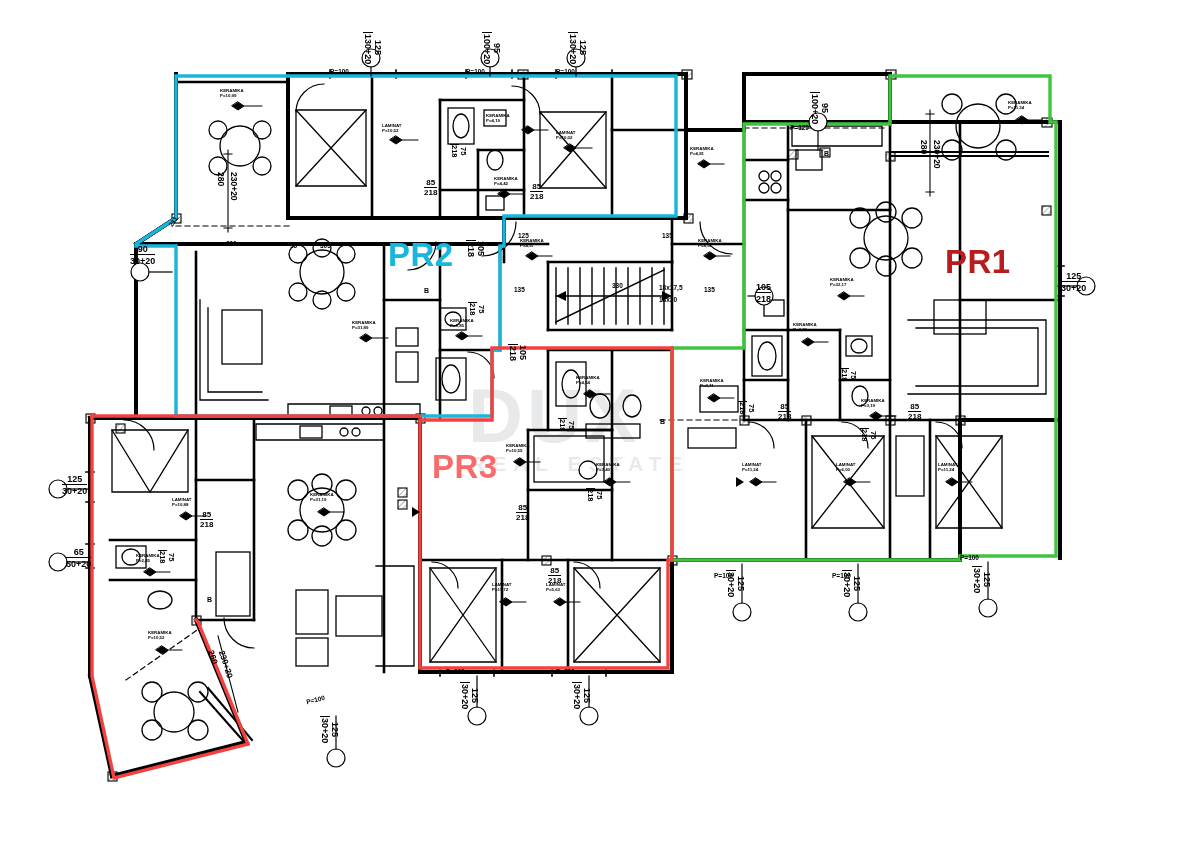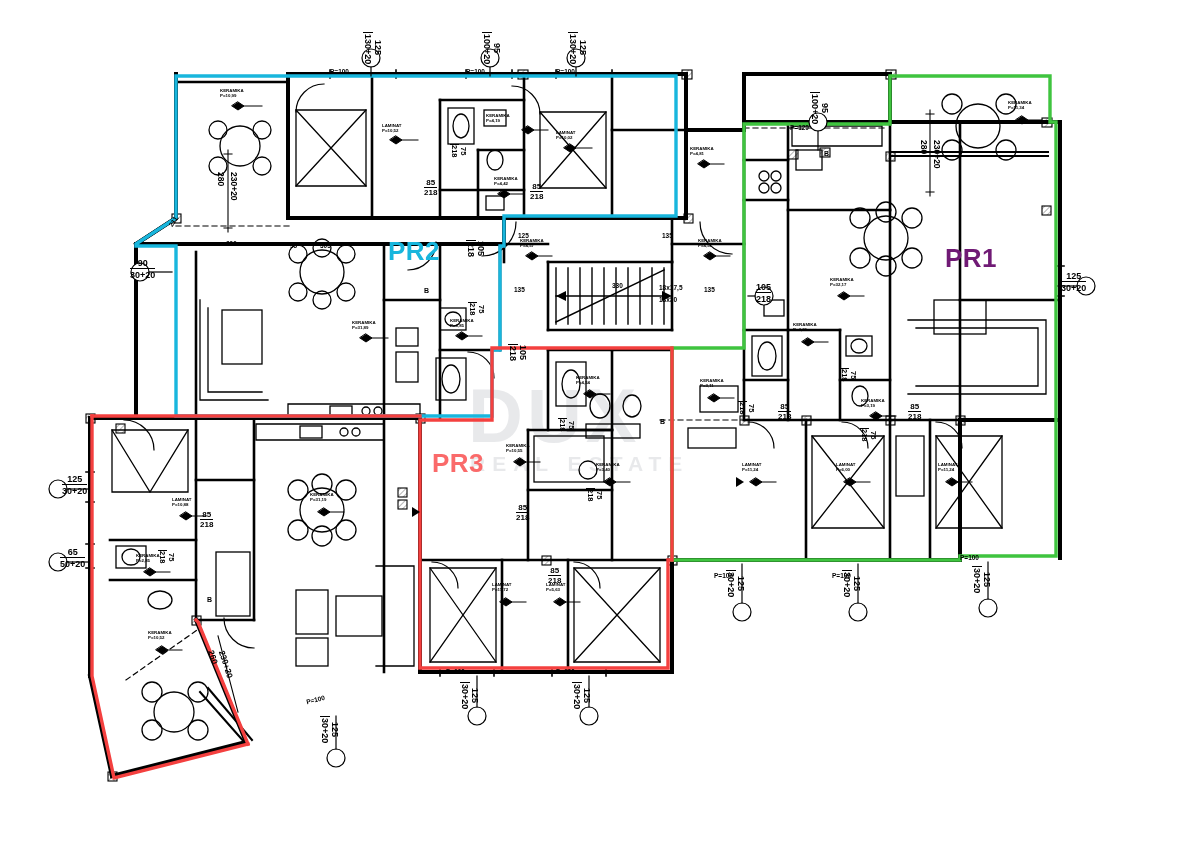--- a/index.html
+++ b/index.html
@@ -14,26 +14,26 @@
     height: 848px;
     background: #ffffff;
     overflow: hidden;
   }
   #plan-svg { position: absolute; left: 0; top: 0; }
 
   .zone-label {
     position: absolute;
     font-family: "Liberation Sans", sans-serif;
     font-weight: bold;
-    font-size: 26px;
+    font-size: 33px;
     letter-spacing: 0.5px;
     white-space: nowrap;
     user-select: none;
   }
-  .zone-pr1 { color: #701a75; }
+  .zone-pr1 { color: #b91c1c; }
   .zone-pr2 { color: #18b6dd; }
   .zone-pr3 { color: #fa6a6a; }
 
   .watermark {
     position: absolute;
     color: rgba(120,125,135,0.17);
     font-family: "Liberation Sans", sans-serif;
     font-weight: bold;
     white-space: nowrap;
     user-select: none;
@@ -709,29 +709,29 @@
     <span class="bot">100+20</span>
   </div>
   <div class="callout vert" style="left:568px; top:32px;">
     <span class="top">125</span>
     <span class="bot">130+20</span>
   </div>
   <div class="callout vert" style="left:810px; top:92px;">
     <span class="top">95</span>
     <span class="bot">100+20</span>
   </div>
-  <div class="callout" style="left:130px; top:258px;">
+  <div class="callout" style="left:130px; top:244px;">
     <span class="top">90</span>
     <span class="bot">30+20</span>
   </div>
   <div class="callout" style="left:62px; top:474px;">
     <span class="top">125</span>
     <span class="bot">30+20</span>
   </div>
-  <div class="callout" style="left:60px; top:547px;">
+  <div class="callout" style="left:66px; top:547px;">
     <span class="top">65</span>
     <span class="bot">50+20</span>
   </div>
   <div class="callout" style="left:1061px; top:271px;">
     <span class="top">125</span>
     <span class="bot">30+20</span>
   </div>
   <div class="callout vert" style="left:460px; top:682px;">
     <span class="top">125</span>
     <span class="bot">30+20</span>

